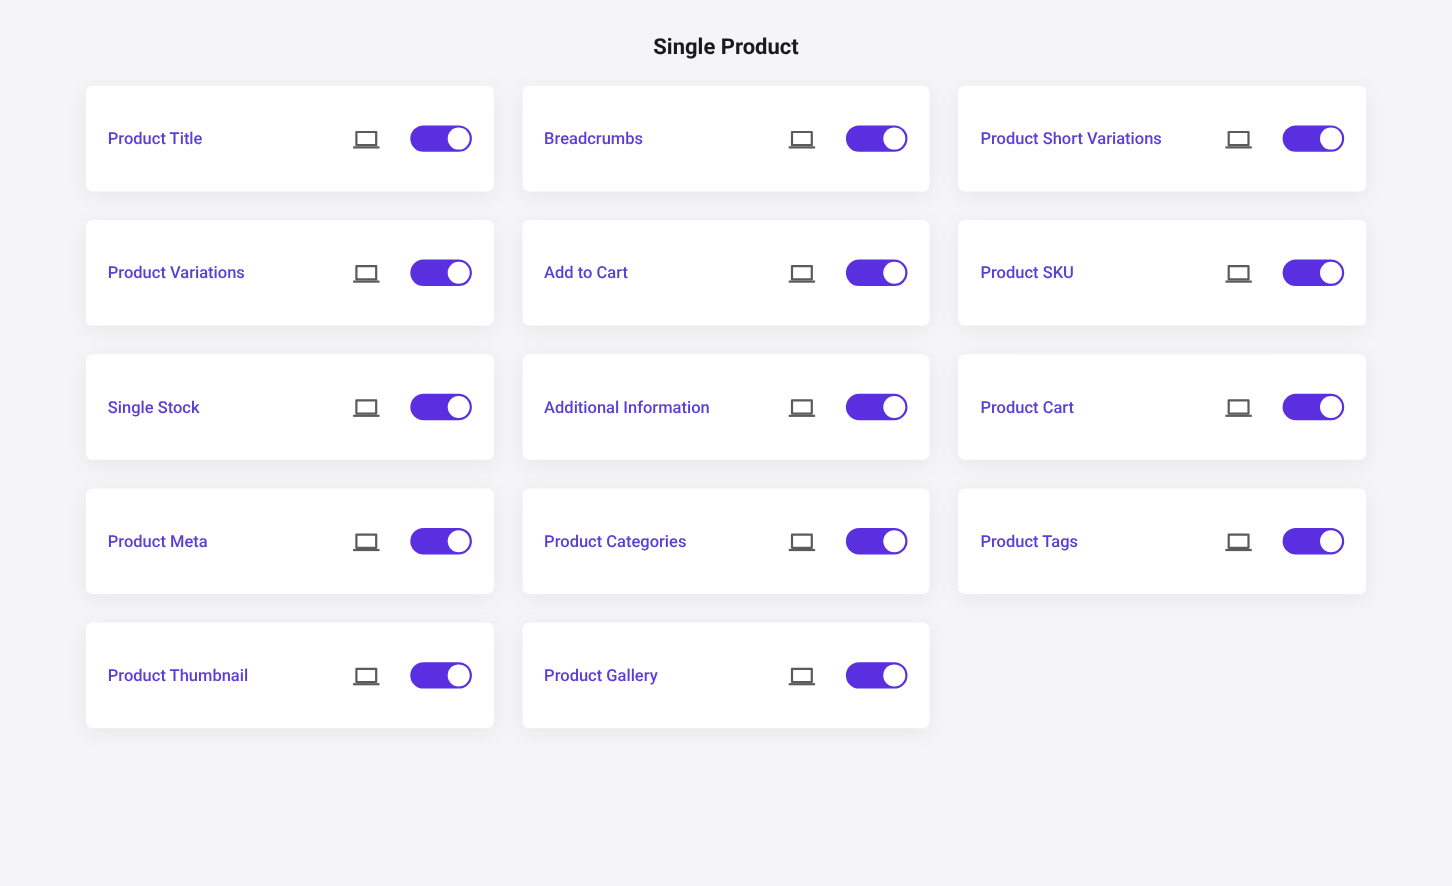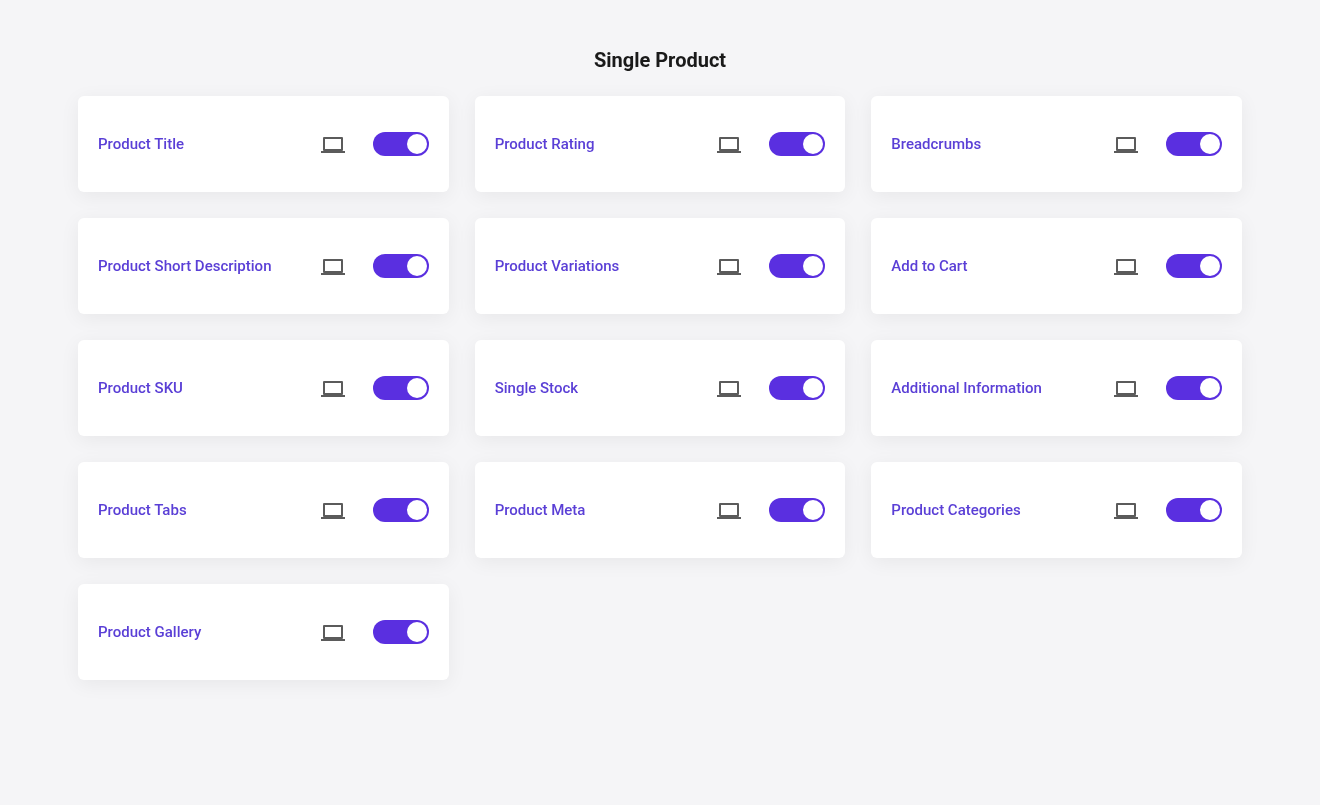--- a/index.html
+++ b/index.html
@@ -12,21 +12,21 @@
       background: #f5f5f7;
       width: 1320px;
       height: 805px;
       overflow: hidden;
     }
     .section-title {
       text-align: center;
       font-size: 20px;
       font-weight: 700;
       color: #1a1a1a;
-      margin-top: 48px;
+      margin-top: 30px;
       margin-bottom: 24px;
     }
     .grid {
       display: grid;
       grid-template-columns: repeat(3, 1fr);
       gap: 26px;
       padding: 0 78px;
     }
     .card {
       background: #fff;
@@ -94,35 +94,28 @@
 <div class="grid">
 
   <div class="card">
     <span class="card-label">Product Title</span>
     <div class="card-controls">
       <span class="device-icon"></span>
       <span class="toggle"></span>
     </div>
   </div>
   <div class="card">
-    <span class="card-label">Product Rating</span>
-    <div class="card-controls">
-      <span class="device-icon"></span>
-      <span class="toggle"></span>
-    </div>
-  </div>
-  <div class="card">
     <span class="card-label">Breadcrumbs</span>
     <div class="card-controls">
       <span class="device-icon"></span>
       <span class="toggle"></span>
     </div>
   </div>
   <div class="card">
-    <span class="card-label">Product Short Description</span>
+    <span class="card-label">Product Short Variations</span>
     <div class="card-controls">
       <span class="device-icon"></span>
       <span class="toggle"></span>
     </div>
   </div>
   <div class="card">
     <span class="card-label">Product Variations</span>
     <div class="card-controls">
       <span class="device-icon"></span>
       <span class="toggle"></span>
@@ -150,40 +143,54 @@
     </div>
   </div>
   <div class="card">
     <span class="card-label">Additional Information</span>
     <div class="card-controls">
       <span class="device-icon"></span>
       <span class="toggle"></span>
     </div>
   </div>
   <div class="card">
-    <span class="card-label">Product Tabs</span>
+    <span class="card-label">Product Cart</span>
     <div class="card-controls">
       <span class="device-icon"></span>
       <span class="toggle"></span>
     </div>
   </div>
   <div class="card">
     <span class="card-label">Product Meta</span>
     <div class="card-controls">
       <span class="device-icon"></span>
       <span class="toggle"></span>
     </div>
   </div>
   <div class="card">
     <span class="card-label">Product Categories</span>
     <div class="card-controls">
       <span class="device-icon"></span>
       <span class="toggle"></span>
     </div>
   </div>
   <div class="card">
+    <span class="card-label">Product Tags</span>
+    <div class="card-controls">
+      <span class="device-icon"></span>
+      <span class="toggle"></span>
+    </div>
+  </div>
+  <div class="card">
+    <span class="card-label">Product Thumbnail</span>
+    <div class="card-controls">
+      <span class="device-icon"></span>
+      <span class="toggle"></span>
+    </div>
+  </div>
+  <div class="card">
     <span class="card-label">Product Gallery</span>
     <div class="card-controls">
       <span class="device-icon"></span>
       <span class="toggle"></span>
     </div>
   </div>
 </div>
 
 </body></html>

